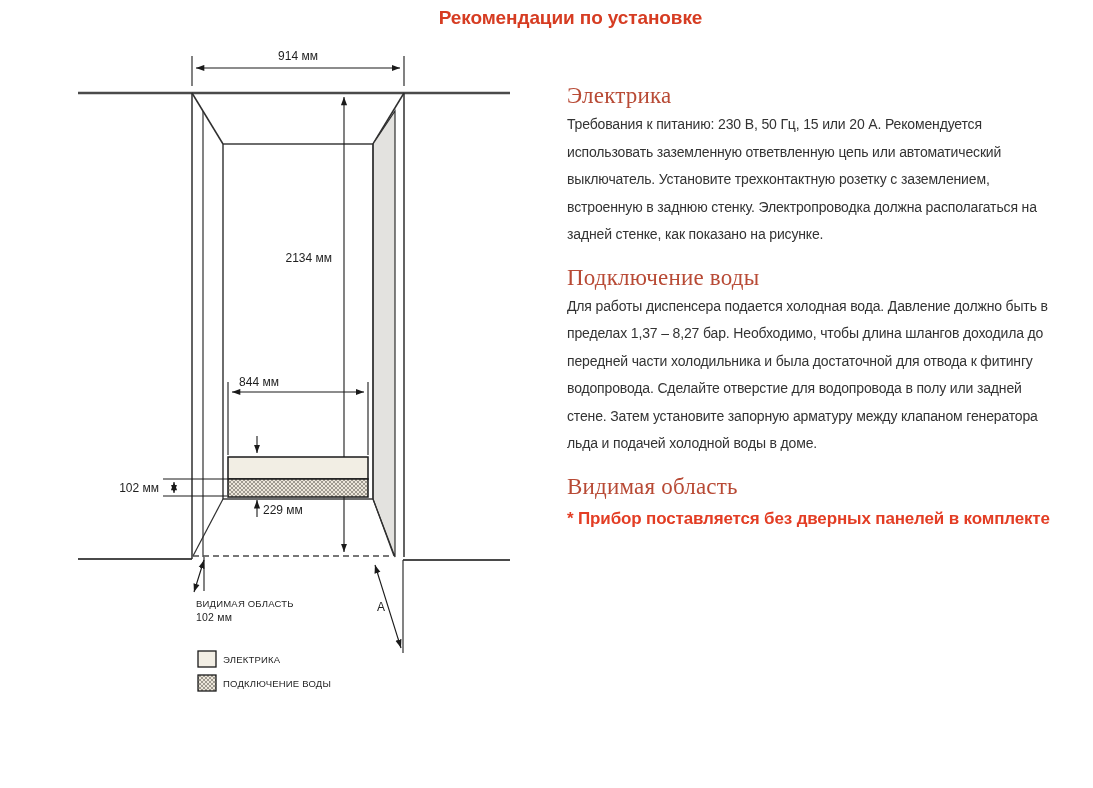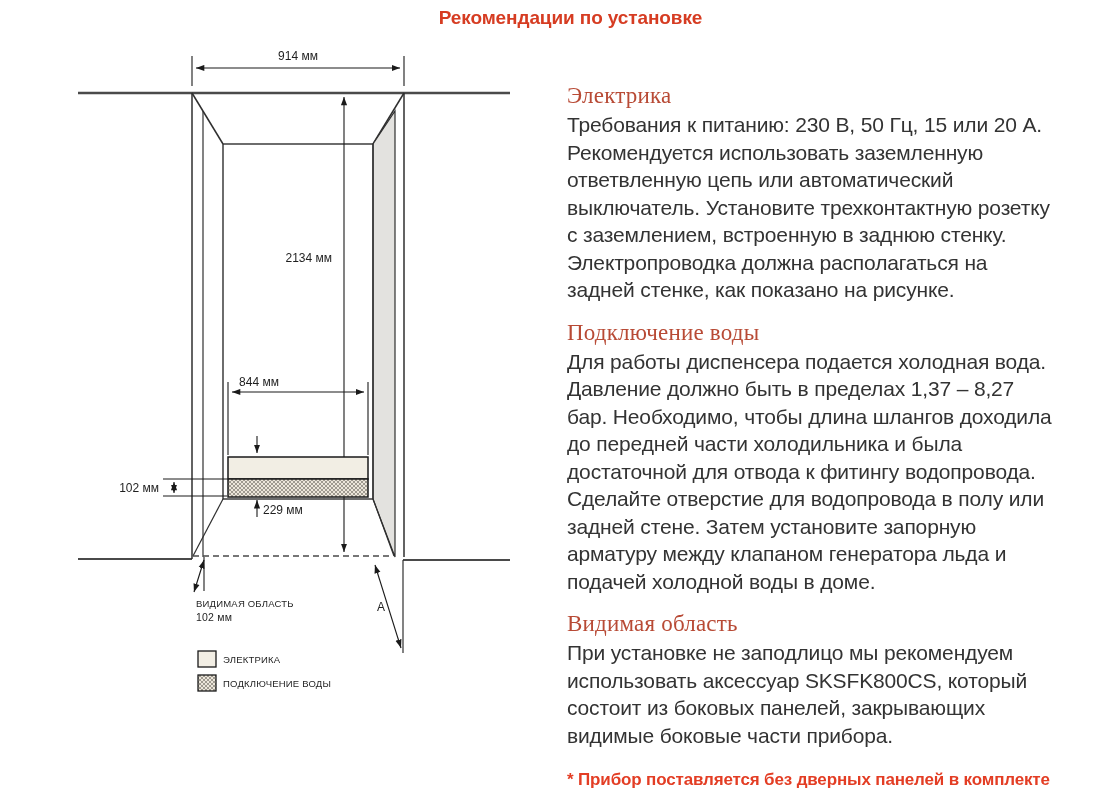--- a/index.html
+++ b/index.html
@@ -34,21 +34,21 @@
     font-family: "Liberation Serif", serif;
     font-weight: normal;
     font-size: 23px;
     line-height: 24px;
     margin: 0 0 3px 0;
     color: #b84a35;
     letter-spacing: 0.2px;
   }
   .text-col p {
     margin: 0 0 17px 0;
-    font-size: 21px;
+    font-size: 14px;
     line-height: 27.5px;
     letter-spacing: -0.15px;
     color: #333333;
   }
   .text-col p.footnote {
     margin-top: 6px;
     font-weight: bold;
     color: #e33d24;
     white-space: nowrap;
     font-size: 17px;
@@ -173,19 +173,18 @@
       <p>Требования к питанию: 230 В, 50 Гц, 15 или 20 А. Рекомендуется использовать заземленную ответвленную цепь или автоматический выключатель. Установите трехконтактную розетку с заземлением, встроенную в заднюю стенку. Электропроводка должна располагаться на задней стенке, как показано на рисунке.</p>
     </section>
 
     <section>
       <h2>Подключение воды</h2>
       <p>Для работы диспенсера подается холодная вода. Давление должно быть в пределах 1,37 – 8,27 бар. Необходимо, чтобы длина шлангов доходила до передней части холодильника и была достаточной для отвода к фитингу водопровода. Сделайте отверстие для водопровода в полу или задней стене. Затем установите запорную арматуру между клапаном генератора льда и подачей холодной воды в доме.</p>
     </section>
 
     <section>
       <h2>Видимая область</h2>
-      <p>При установке не заподлицо мы рекомендуем использовать аксессуар SKSFK800CS, который состоит из боковых панелей, закрывающих видимые боковые части прибора.</p>
     </section>
 
     <p class="footnote">* Прибор поставляется без дверных панелей в комплекте</p>
   </div>
 
 </div>
 
 </body></html>

